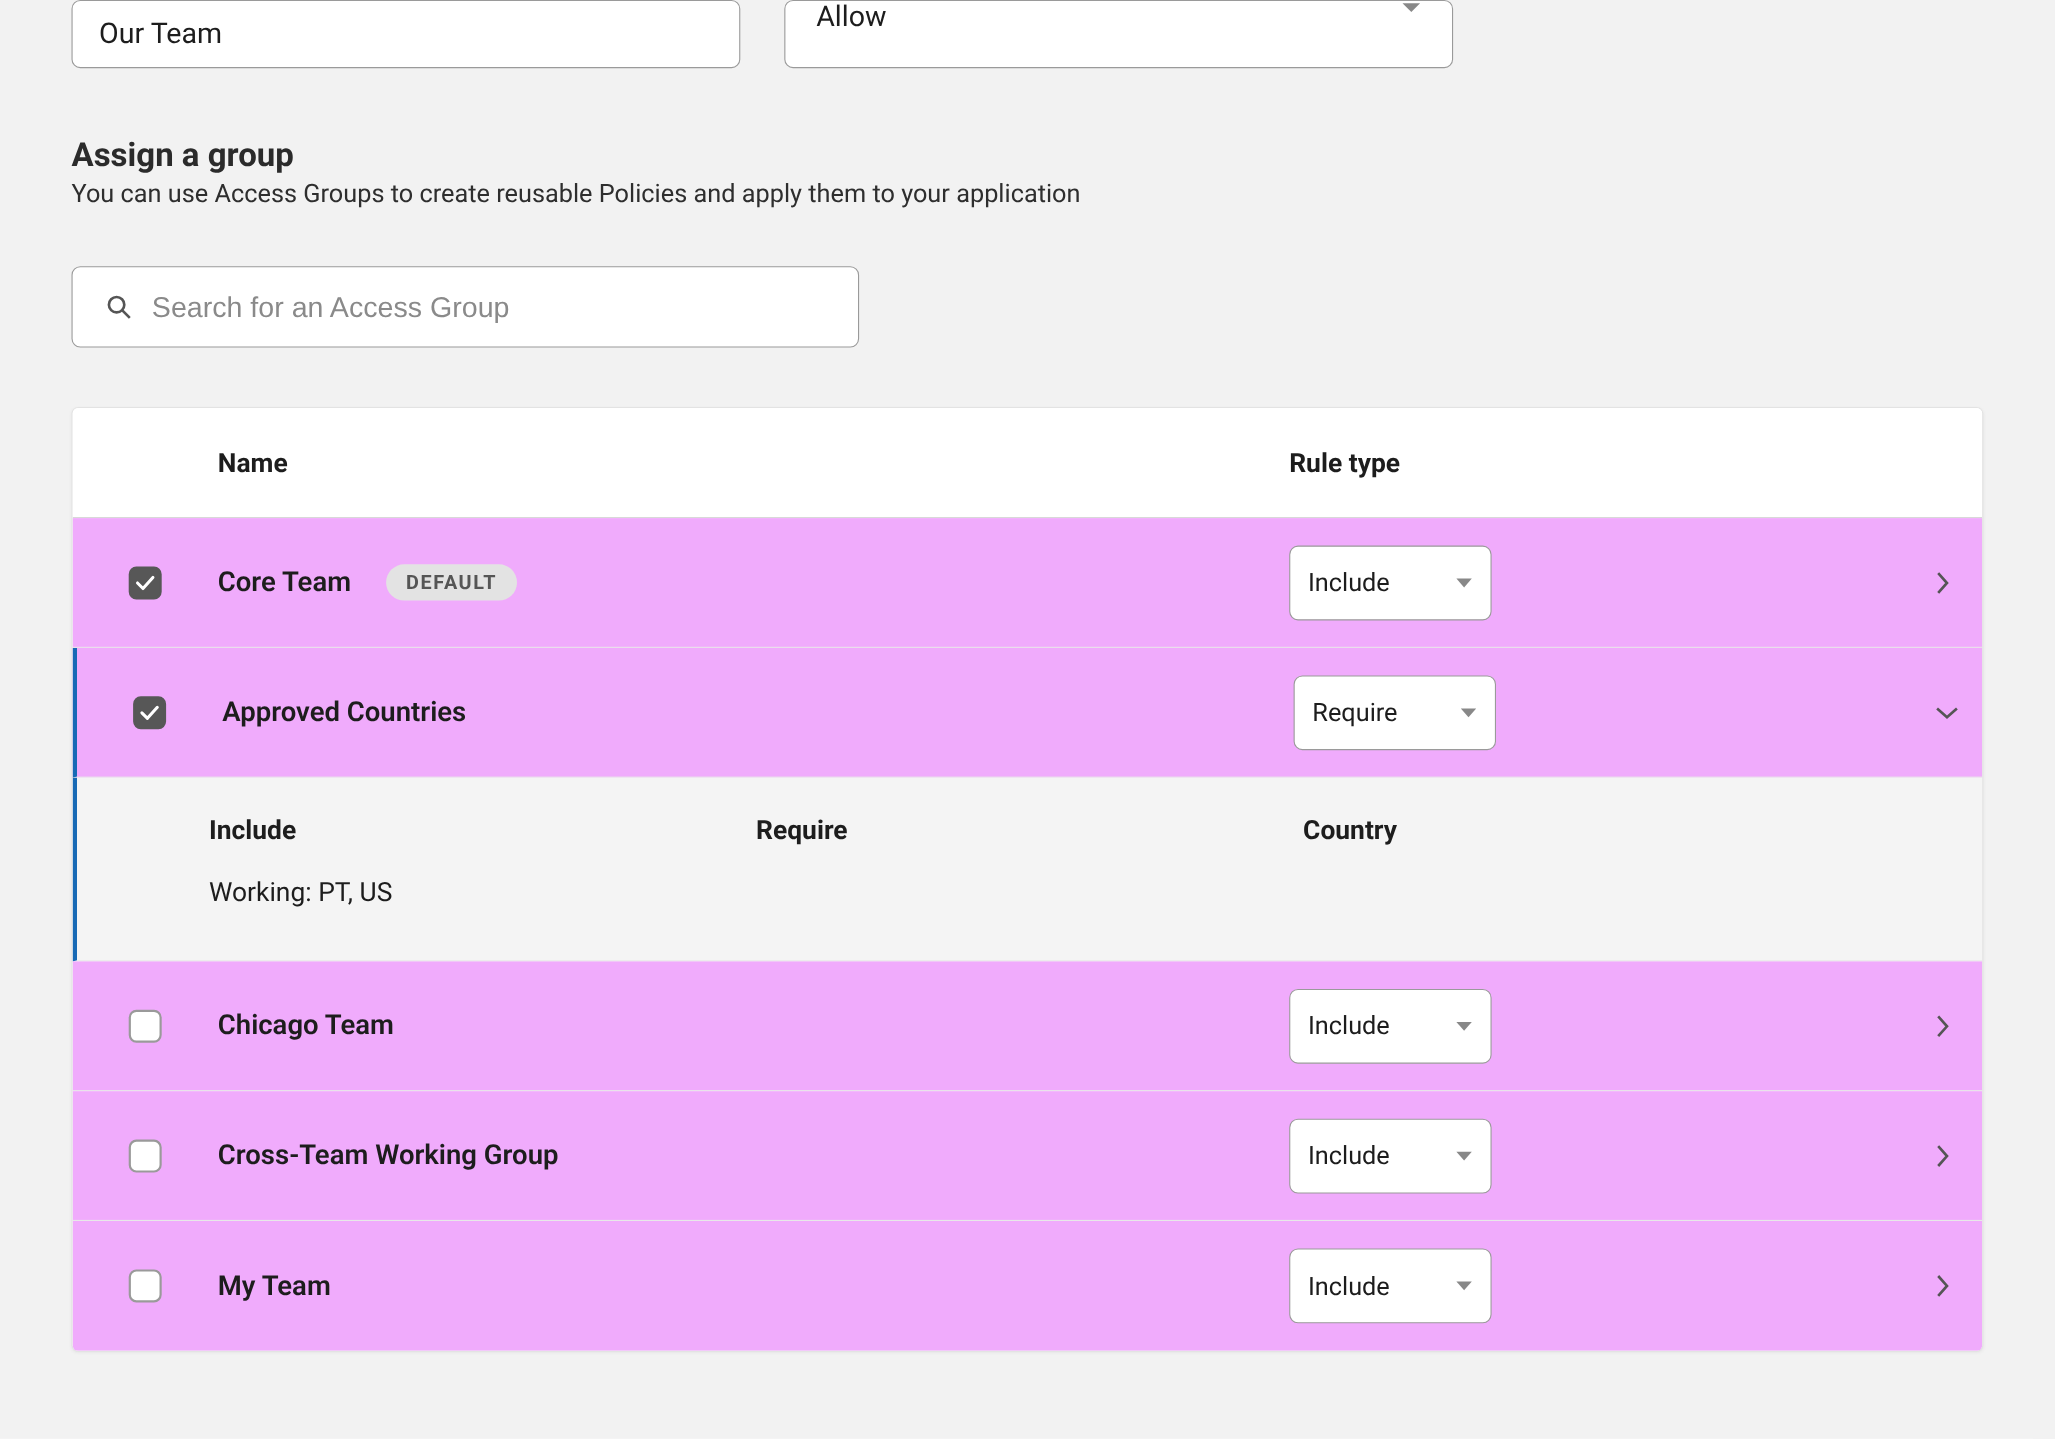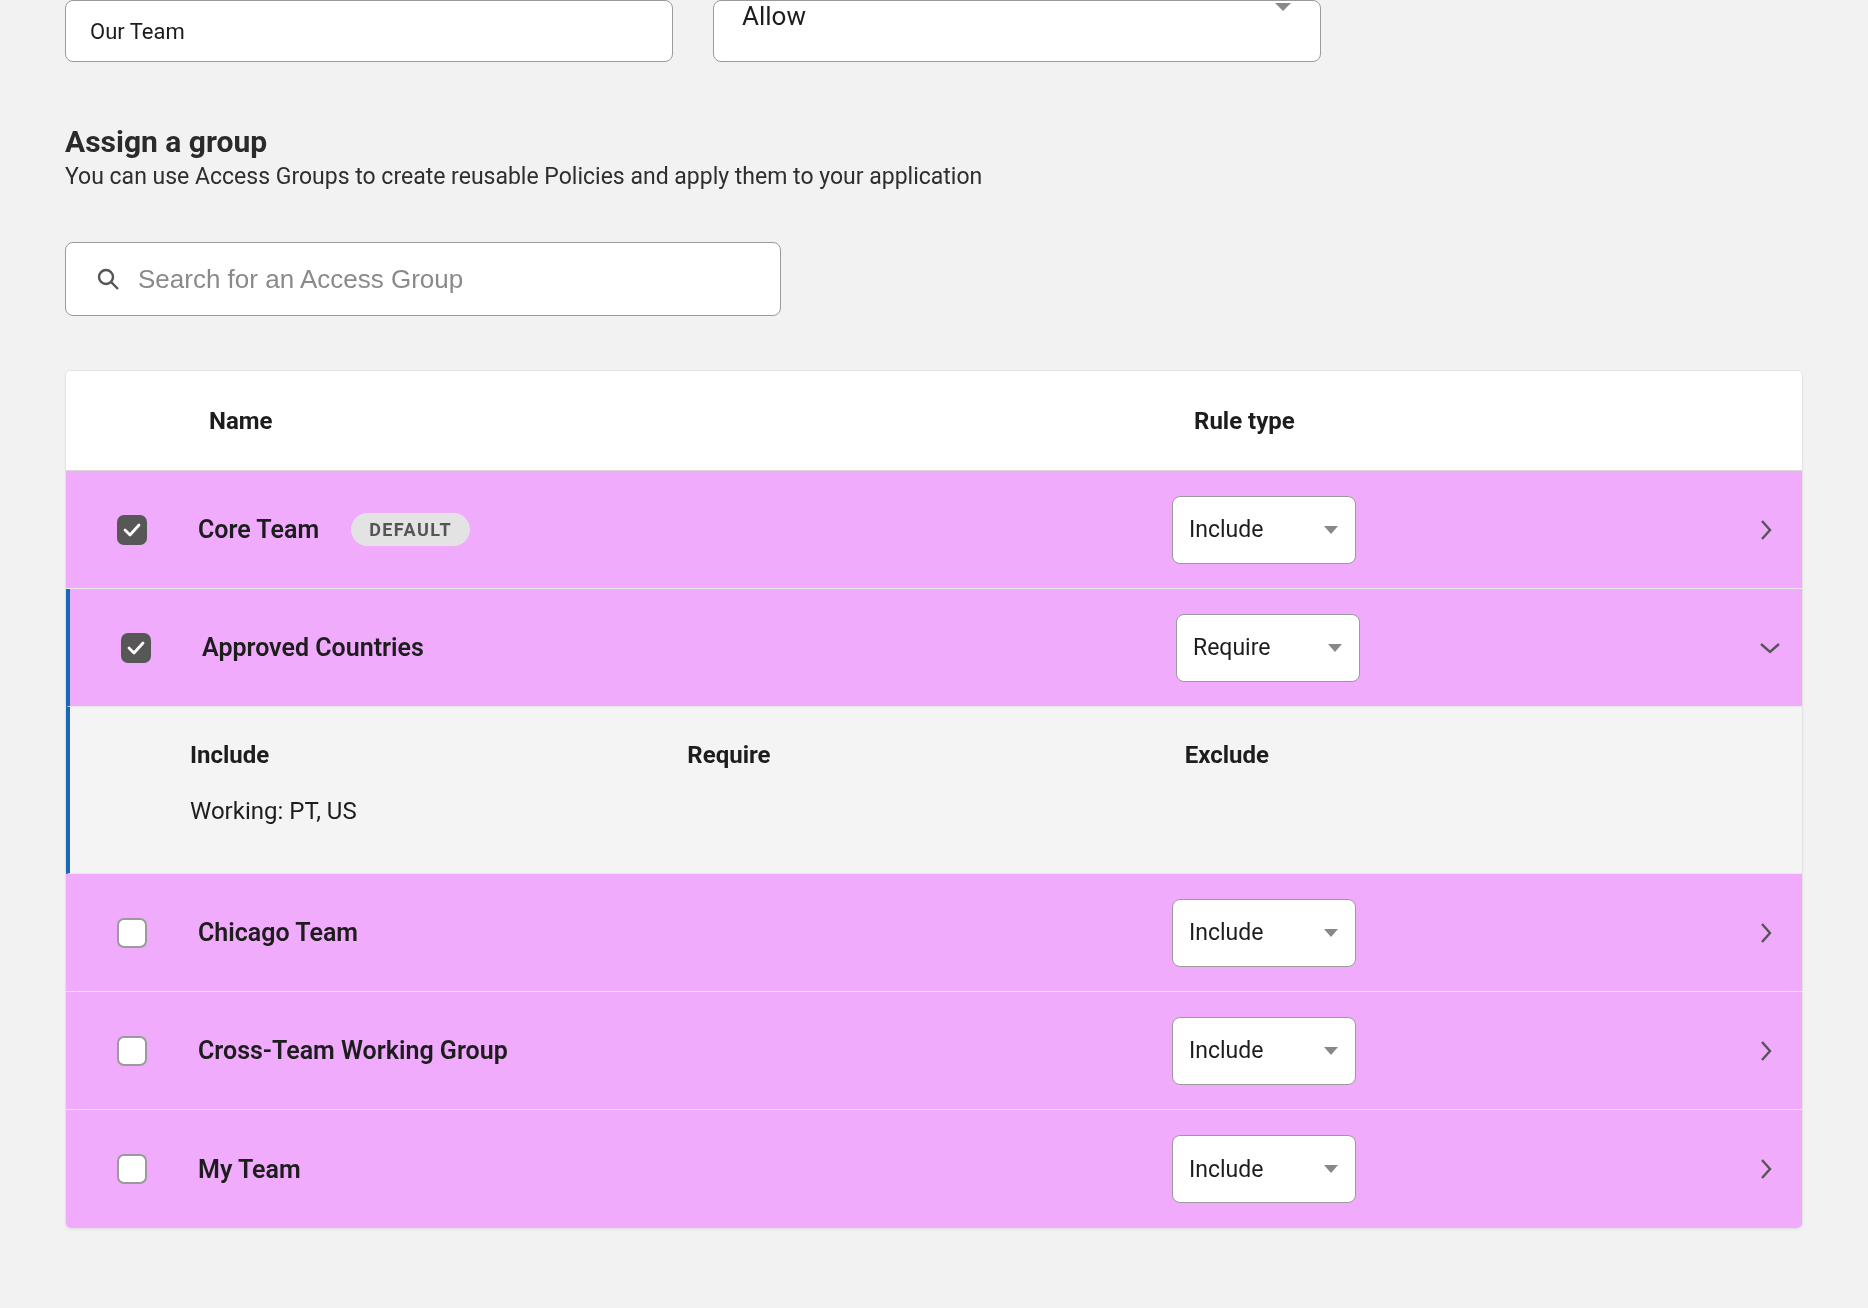--- a/index.html
+++ b/index.html
@@ -17,21 +17,21 @@
     display: flex;
     gap: 40px;
     padding-top: 0;
   }
   .text-input {
     width: 608px;
     height: 62px;
     border: 1px solid #9a9a9a;
     border-radius: 8px;
     background: #fff;
-    font-size: 22px;
+    font-size: 26px;
     padding: 0 24px;
     display: flex;
     align-items: center;
     color: #1d1d1d;
   }
   .select-box {
     width: 608px;
     height: 62px;
     border: 1px solid #9a9a9a;
     border-radius: 8px;
@@ -89,21 +89,20 @@
     box-shadow: 0 1px 3px rgba(0,0,0,0.05);
     overflow: hidden;
   }
   .thead {
     display: grid;
     grid-template-columns: 132px 974px 534px 120px;
     align-items: center;
     height: 100px;
     border-bottom: 1px solid #d8d8d8;
     background: #fff;
-    gap: 11px;
   }
   .th {
     font-weight: 700;
     font-size: 24px;
     color: #1d1d1d;
   }
 
   .row {
     display: grid;
     grid-template-columns: 132px 974px 534px 120px;
@@ -282,21 +281,21 @@
           <svg width="22" height="14" viewBox="0 0 22 14" fill="none" stroke="#555" stroke-width="2.4">
             <path d="M2 3 L11 11 L20 3"></path>
           </svg>
         </span>
     </div>
   </div>
 
   <div class="details-panel">
     <div class="details-heading">Include</div>
     <div class="details-heading">Require</div>
-    <div class="details-heading">Exclude</div>
+    <div class="details-heading">Country</div>
     <div class="details-value">Working: PT, US</div>
   </div>
 
   <div class="row">
     <div class="checkbox-cell">
       <div class="checkbox"></div>
     </div>
     <div class="name-cell">
       <span>Chicago Team</span>
     </div>

